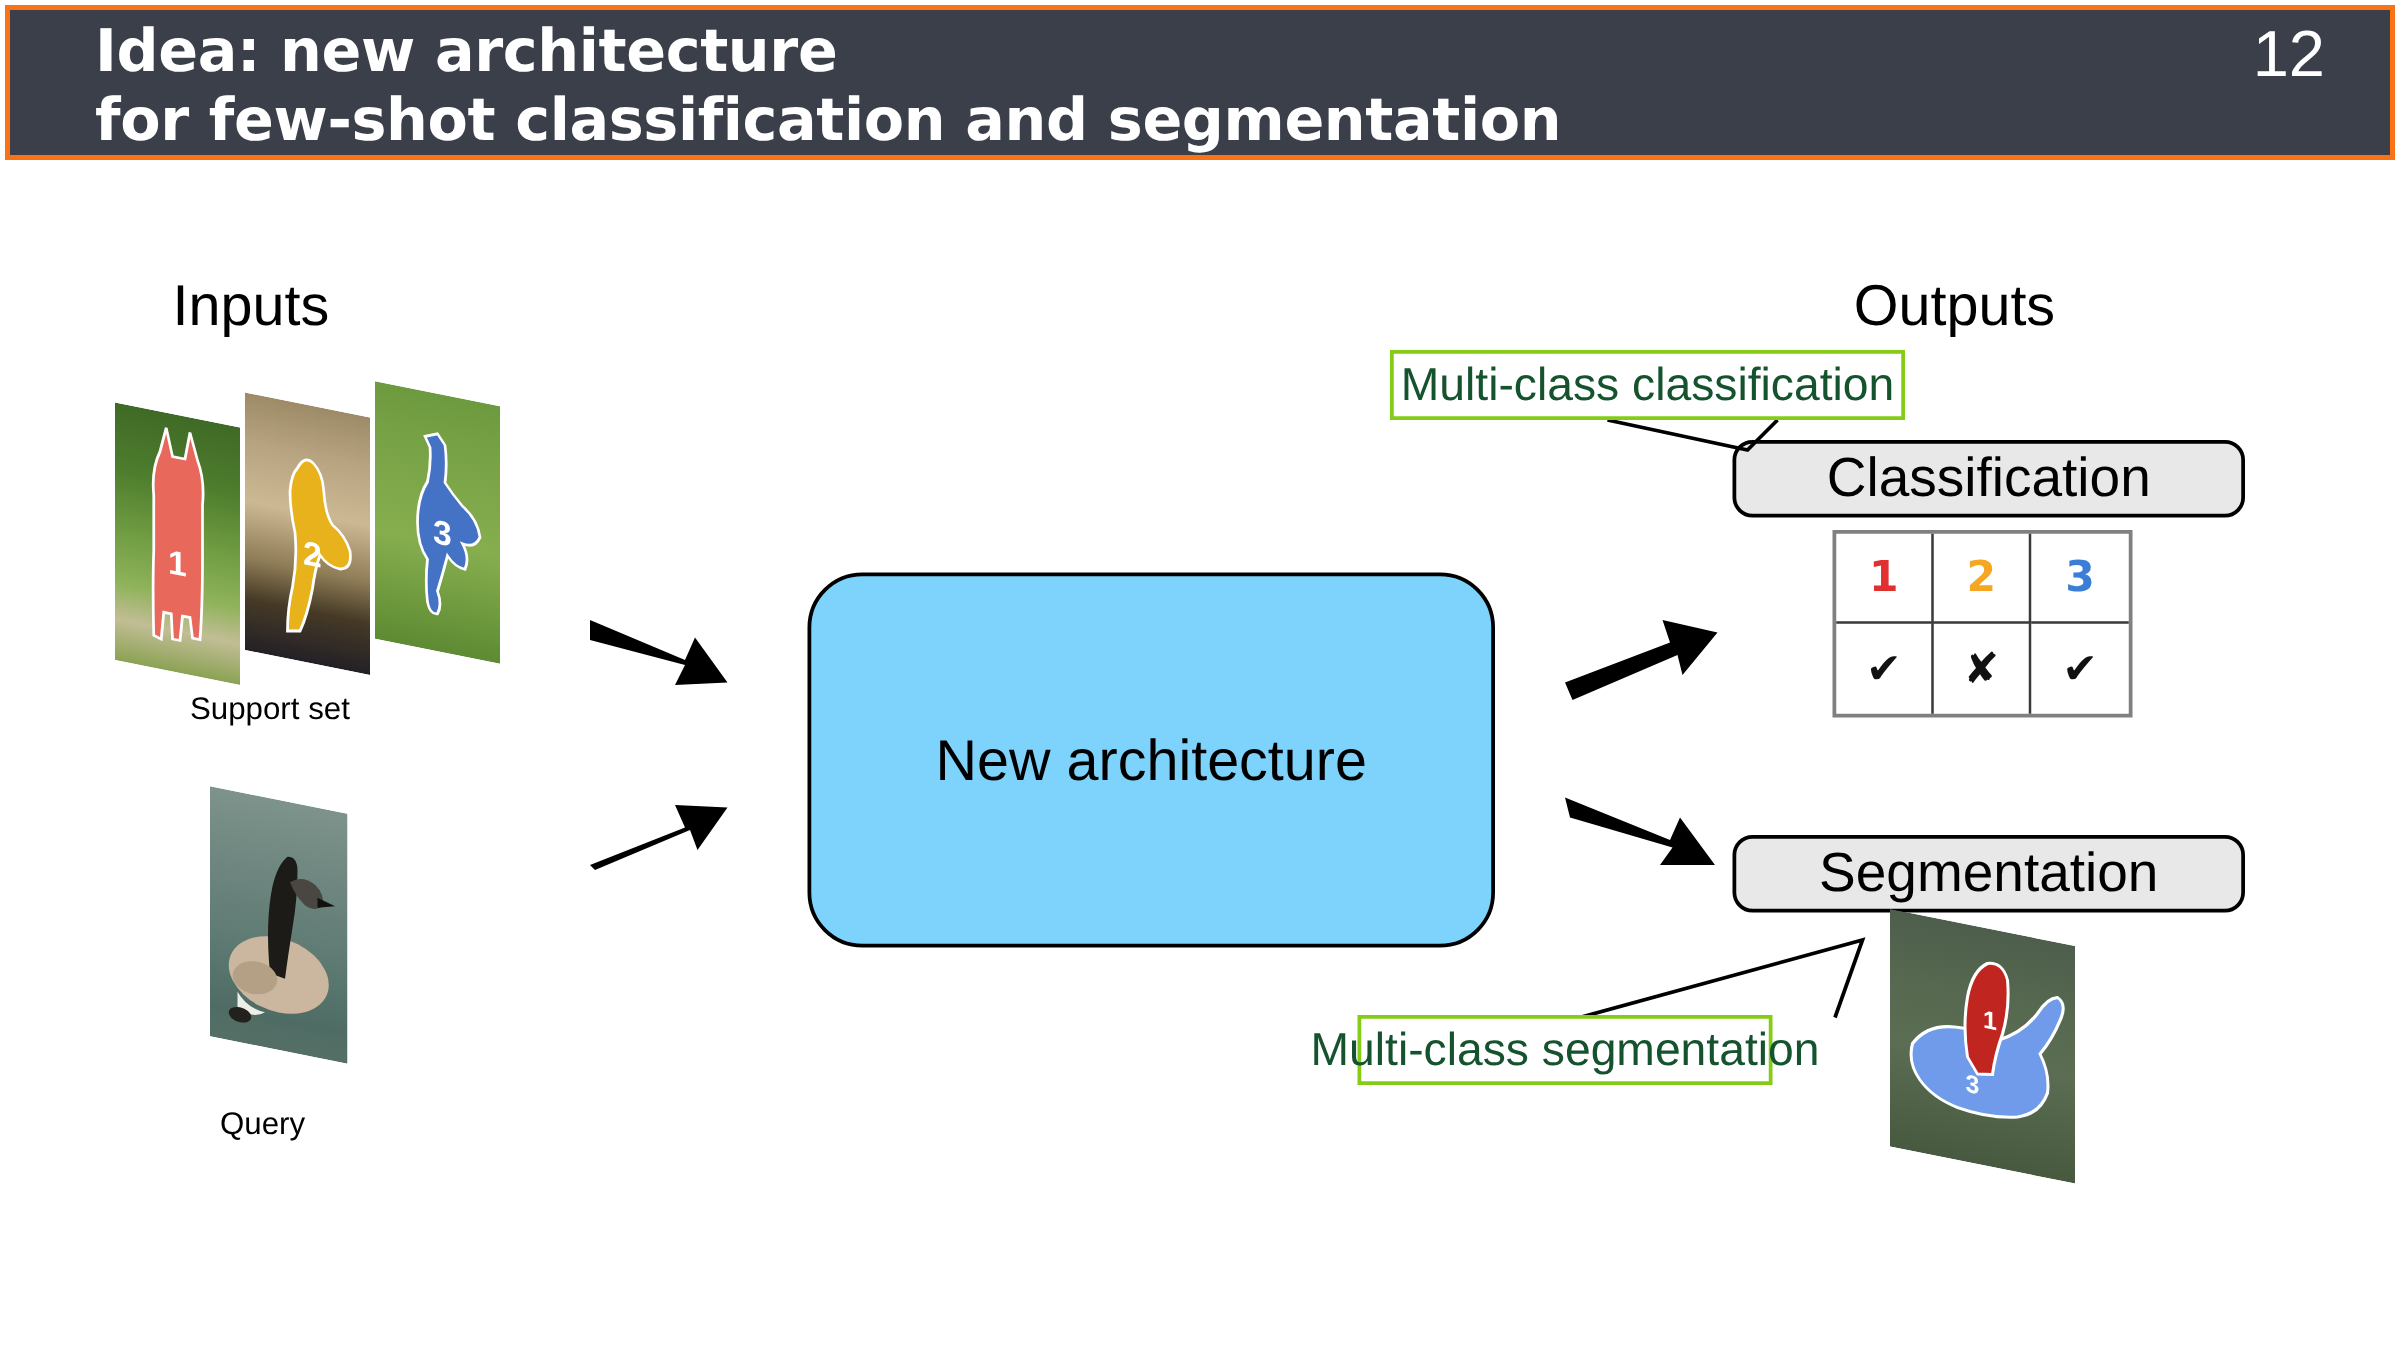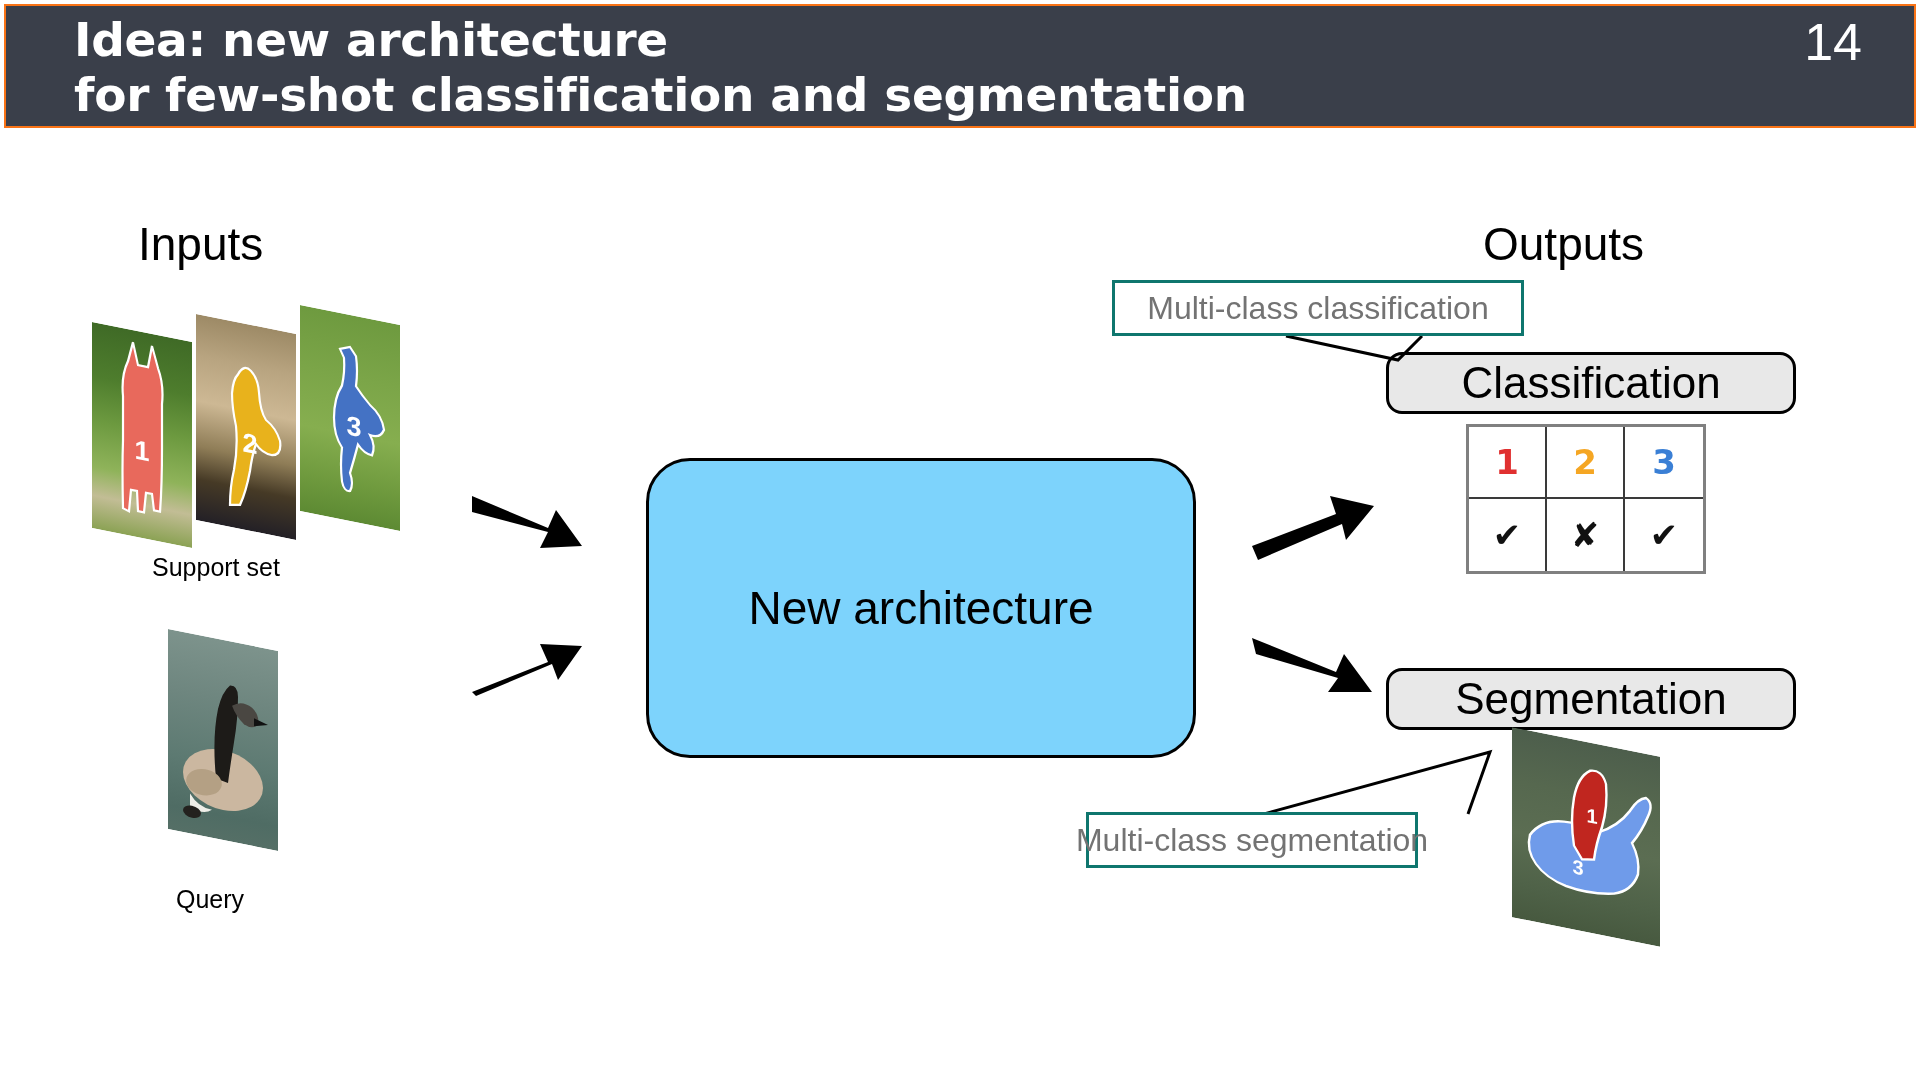--- a/index.html
+++ b/index.html
@@ -17,21 +17,21 @@
   }
 
   
   #header-bar {
     position: absolute;
     left: 4px;
     top: 4px;
     width: 1912px;
     height: 124px;
     background: #3a3f4a;
-    border: 2px solid #f97316;
+    border: 4px solid #f97316;
     box-sizing: border-box;
   }
   #header-title {
     position: absolute;
     left: 68px;
     top: 6px;
     width: 1300px;
     color: #ffffff;
     font-family: "DejaVu Sans", sans-serif;
     font-weight: bold;
@@ -195,28 +195,28 @@
     color: #000000;
     white-space: nowrap;
   }
   #pill-classification { left: 1386px; top: 352px; width: 410px; height: 62px; }
   #pill-segmentation   { left: 1386px; top: 668px; width: 410px; height: 62px; }
 
   
   .callout {
     position: absolute;
     background: #ffffff;
-    border: 3px solid #0f766e;
+    border: 3px solid #84cc16;
     box-sizing: border-box;
     display: flex;
     align-items: center;
     justify-content: center;
     font-family: "Liberation Sans", sans-serif;
-    font-size: 32px;
-    color: #737373;
+    font-size: 37px;
+    color: #14532d;
     white-space: nowrap;
     z-index: 4;
   }
   #callout-classification { left: 1112px; top: 280px; width: 412px; height: 56px; }
   #callout-segmentation   { left: 1086px; top: 812px; width: 332px; height: 56px; }
 
   .callout-tail {
     position: absolute;
     overflow: visible;
     z-index: 3;
@@ -252,21 +252,21 @@
   #classification-table .cell:nth-child(3n) { border-right: none; }
   #classification-table .cell:nth-child(n+4) { border-bottom: none; }
   .mark-cell { font-size: 36px; color: #111111; }
 </style>
 </head>
 <body>
 
 <div id="header-bar">
   <div id="header-title">Idea: new architecture
 for few-shot classification and segmentation</div>
-  <div id="header-page-number">14</div>
+  <div id="header-page-number">12</div>
 </div>
 
 <div class="section-label" id="label-inputs">Inputs</div>
 <div class="section-label" id="label-outputs">Outputs</div>
 
 <div class="plane" id="support-img-1">
   <div class="plane-inner"></div>
   <svg class="mask-svg" viewBox="0 0 100 206" preserveAspectRatio="none">
     <path d="M36,32 L41,12 L46,34 L56,34 L60,12 L66,33 Q72,48 70,68 L70,112 Q70,150 68,176 L62,176 L60,160 L54,160 L52,180 L46,180 L45,160 L39,160 L37,182 L31,180 Q30,140 31,112 L31,68 Q29,48 36,32 Z" fill="#e8695c" stroke="#ffffff" stroke-width="2.2"></path>
     <text class="mask-num" x="50" y="128" font-size="27">1</text>

